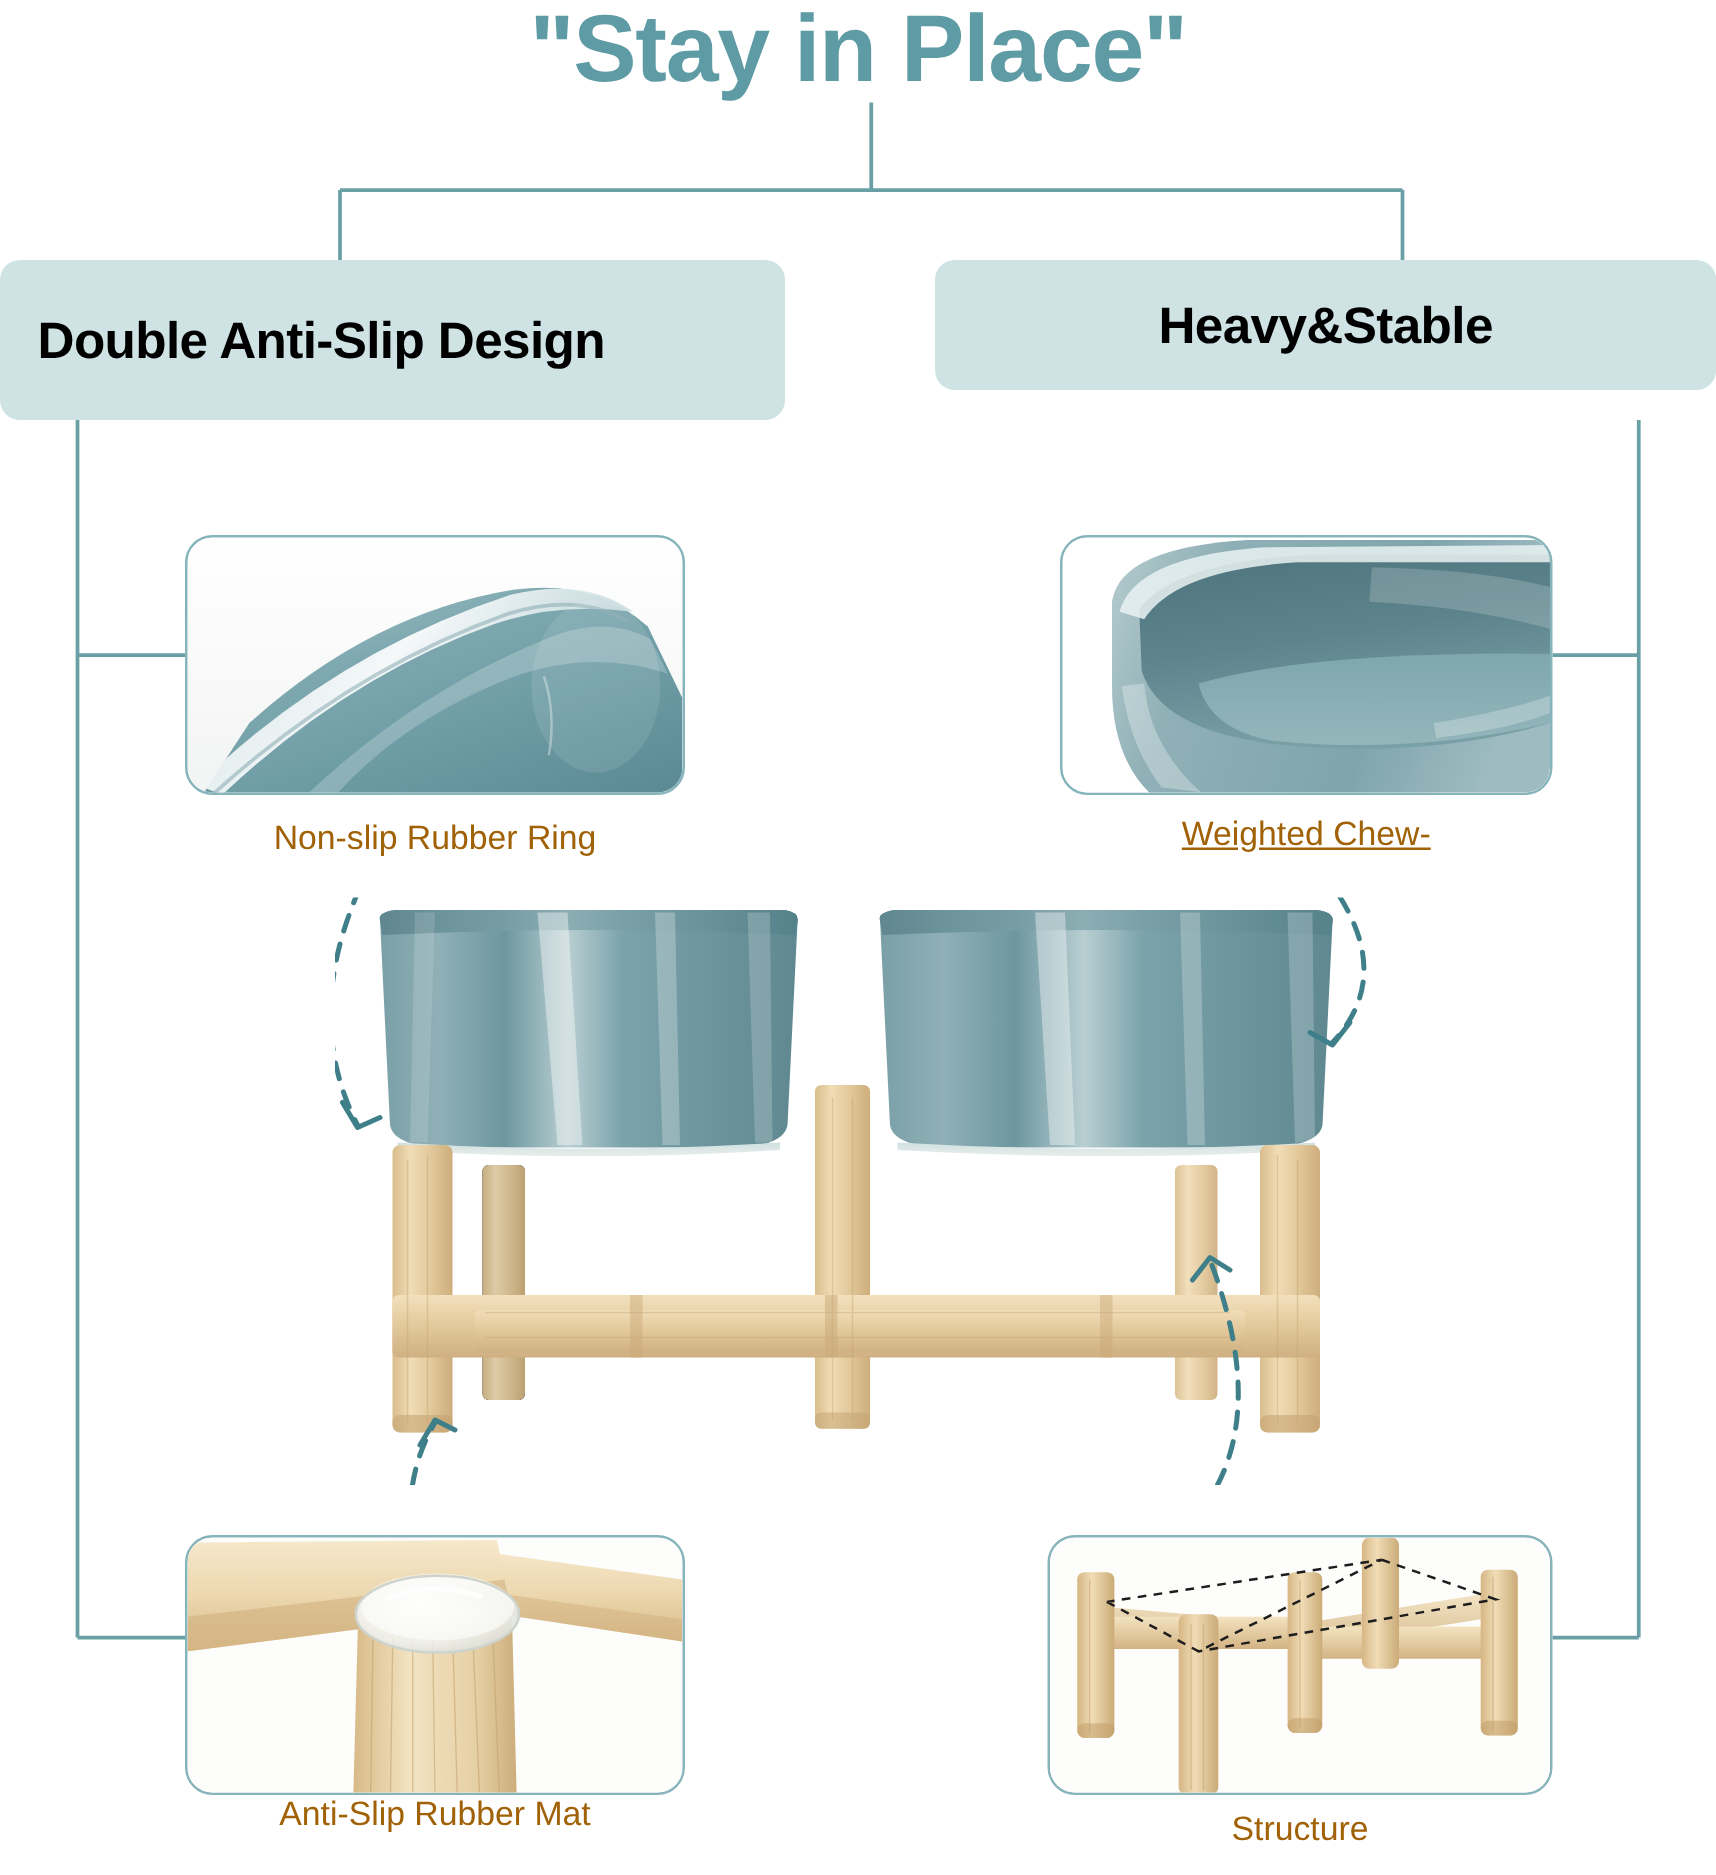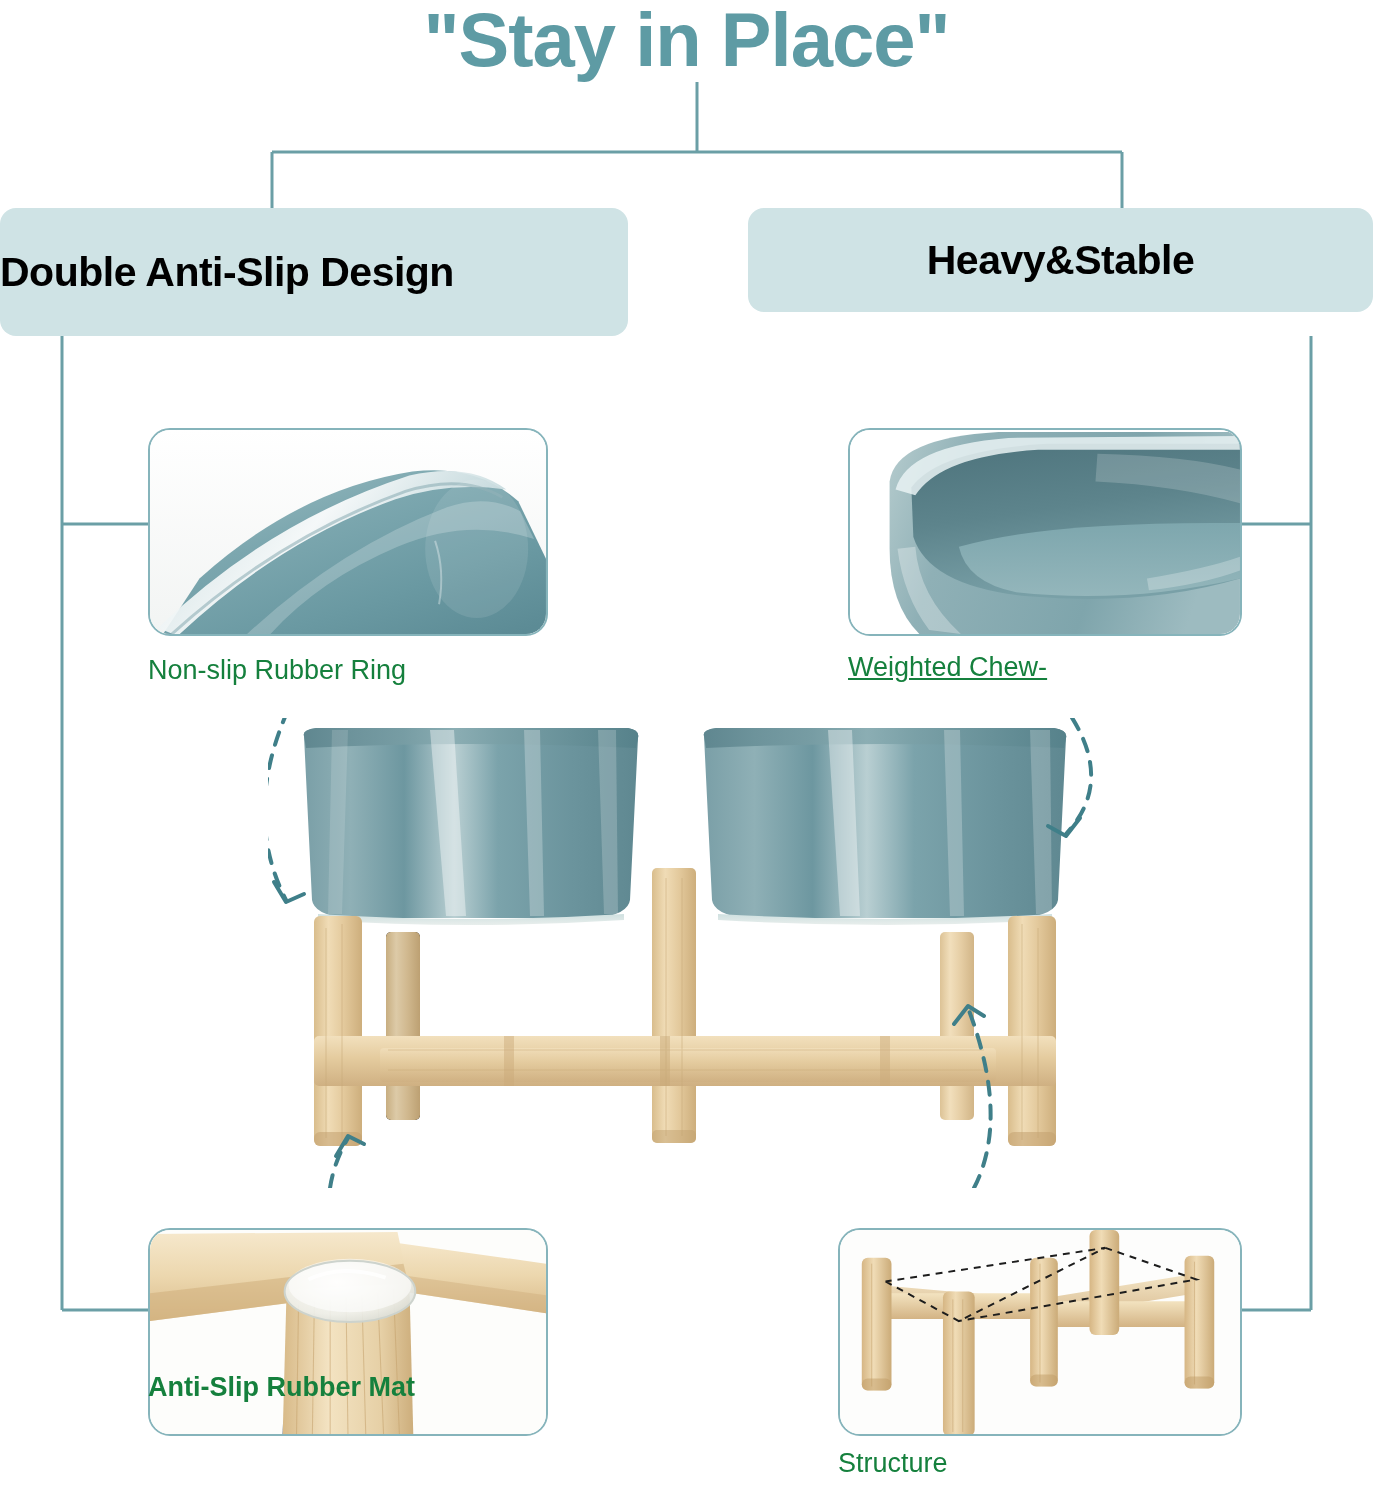--- a/index.html
+++ b/index.html
@@ -28,49 +28,50 @@
   
   .cat-box {
     position: absolute;
     background: #cfe3e5;
     border-radius: 16px;
     display: flex; align-items: center;
     color: #000;
     font-weight: bold;
     font-family: "Liberation Sans", sans-serif;
   }
-  #cat-left  { left: 0px;   top: 208px; width: 628px; height: 128px; justify-content: flex-start; font-size: 41px; letter-spacing: -0.5px; text-align: right; }
+  #cat-left  { left: 0px;   top: 208px; width: 628px; height: 128px; justify-content: flex-start; padding-left: 30px; font-size: 41px; letter-spacing: -0.5px; text-align: right; }
   #cat-right { left: 748px; top: 208px; width: 625px; height: 104px; justify-content: center; font-size: 41px; letter-spacing: -0.5px; }
 
   
   .inset {
     position: absolute;
     border: 2px solid #86b4bb;
     border-radius: 22px;
     overflow: hidden;
     background: #fbfbfb;
   }
   #inset-tl { left: 148px; top: 428px; width: 400px; height: 208px; }
   #inset-tr { left: 848px; top: 428px; width: 394px; height: 208px; }
   #inset-bl { left: 148px; top: 1228px; width: 400px; height: 208px; }
   #inset-br { left: 838px; top: 1228px; width: 404px; height: 208px; }
 
   .inset-photo { position: absolute; inset: 0; }
 
   
   .caption {
     position: absolute;
-    color: #15803d;
+    text-align: center;
+    color: #a16207;
     font-size: 27px;
     line-height: 1.12;
     font-family: "Liberation Sans", sans-serif;
   }
   #cap-tl { left: 148px; top: 655px; width: 400px; }
   #cap-tr { left: 848px; top: 652px; width: 394px; text-decoration: underline; }
-  #cap-bl { left: 148px; top: 1372px; width: 400px; font-weight: bold; }
+  #cap-bl { left: 148px; top: 1436px; width: 400px; }
   #cap-br { left: 838px; top: 1448px; width: 404px; }
 
   
   #hero { position: absolute; left: 268px; top: 718px; width: 840px; height: 470px; }
 </style>
 </head>
 <body>
 
 <div id="page">
 

